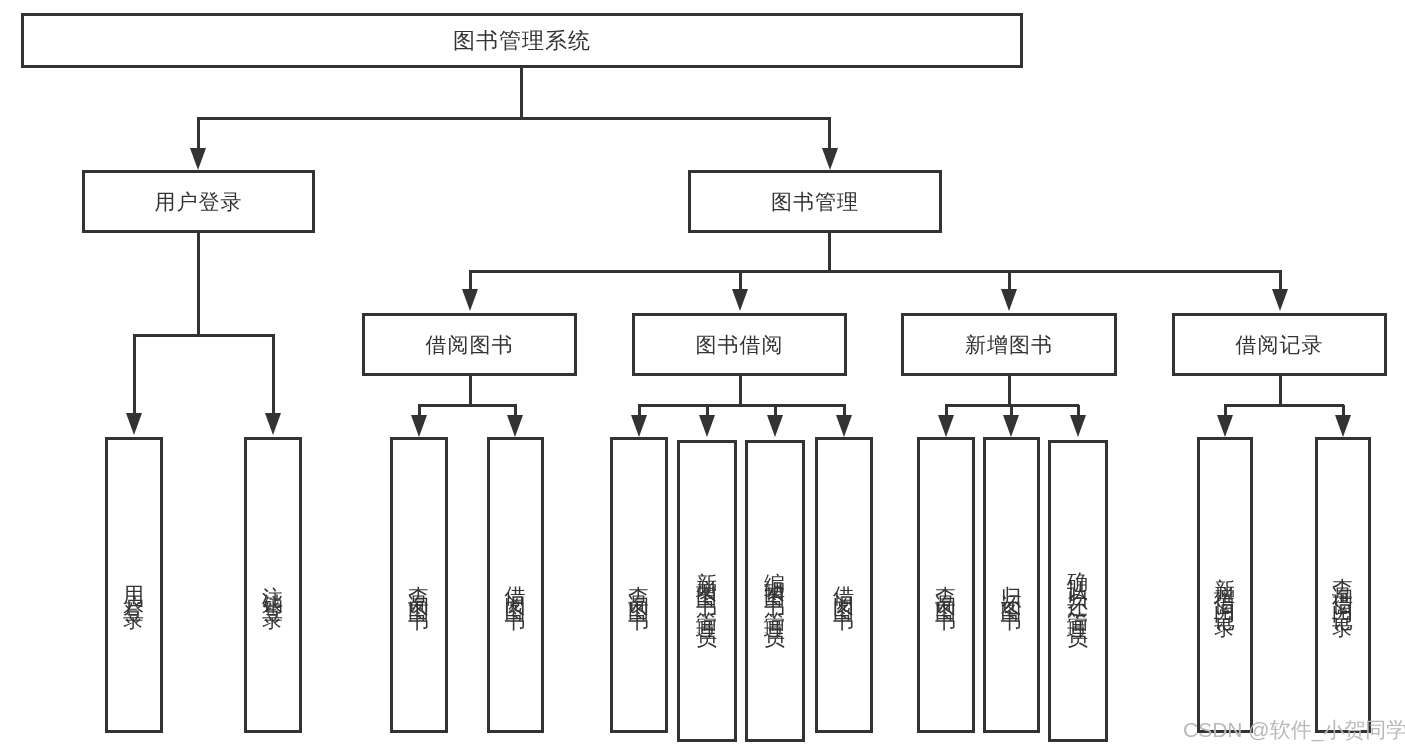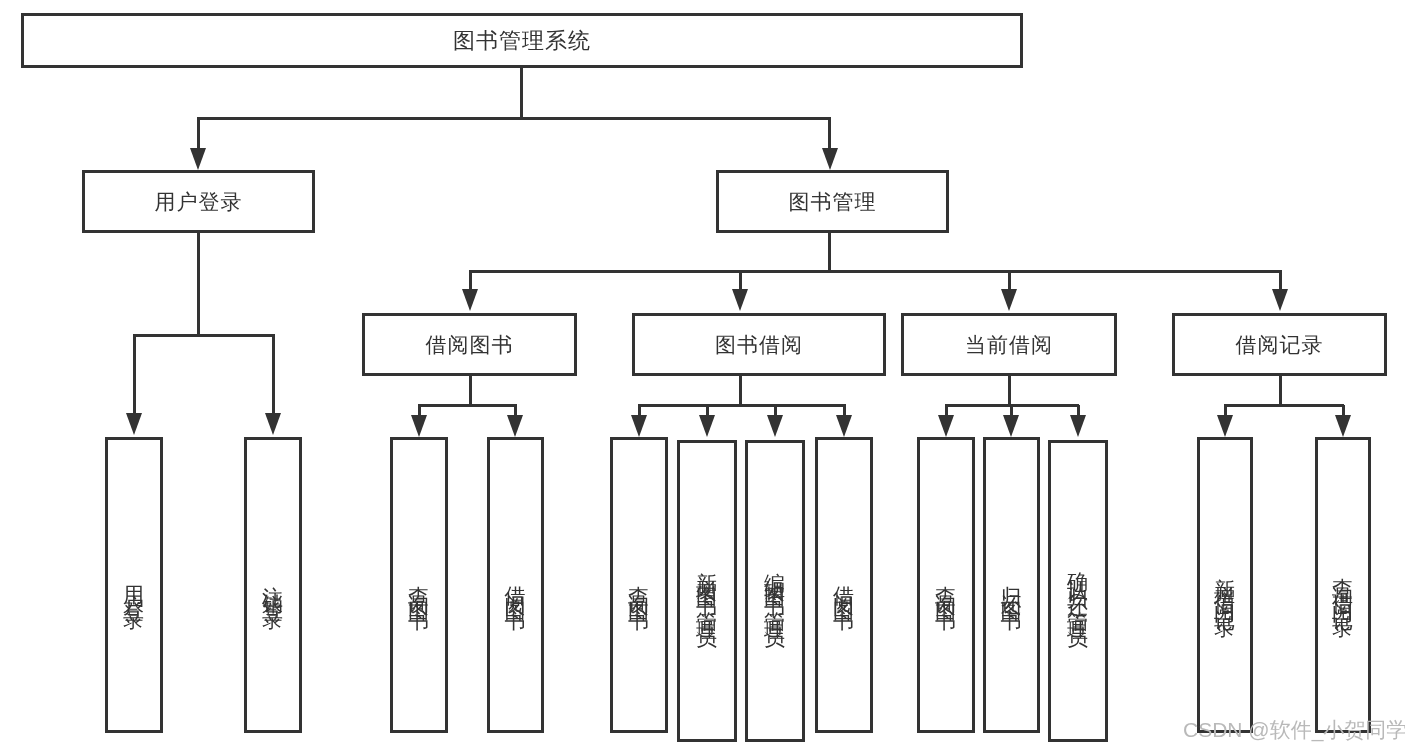--- a/index.html
+++ b/index.html
@@ -30,32 +30,32 @@
 
 <div class="canvas">
 
   <div class="box hbox root" style="left:21px;top:13px;width:1002px;height:55px">
     <span>图书管理系统</span>
   </div>
 
   <div class="box hbox" style="left:82px;top:170px;width:233px;height:63px">
     <span>用户登录</span>
   </div>
-  <div class="box hbox" style="left:716px;top:170px;width:233px;height:63px">
+  <div class="box hbox" style="left:688px;top:170px;width:254px;height:63px">
     <span>图书管理</span>
   </div>
 
   <div class="box hbox" style="left:362px;top:313px;width:215px;height:63px">
     <span>借阅图书</span>
   </div>
-  <div class="box hbox" style="left:632px;top:313px;width:254px;height:63px">
+  <div class="box hbox" style="left:632px;top:313px;width:215px;height:63px">
     <span>图书借阅</span>
   </div>
   <div class="box hbox" style="left:901px;top:313px;width:216px;height:63px">
-    <span>当前借阅</span>
+    <span>新增图书</span>
   </div>
   <div class="box hbox" style="left:1172px;top:313px;width:215px;height:63px">
     <span>借阅记录</span>
   </div>
 
   <div class="box vbox" style="left:105px;top:437px;width:58px;height:296px">
     <span>用户登录</span>
   </div>
   <div class="box vbox" style="left:244px;top:437px;width:58px;height:296px">
     <span>注销登录</span>

